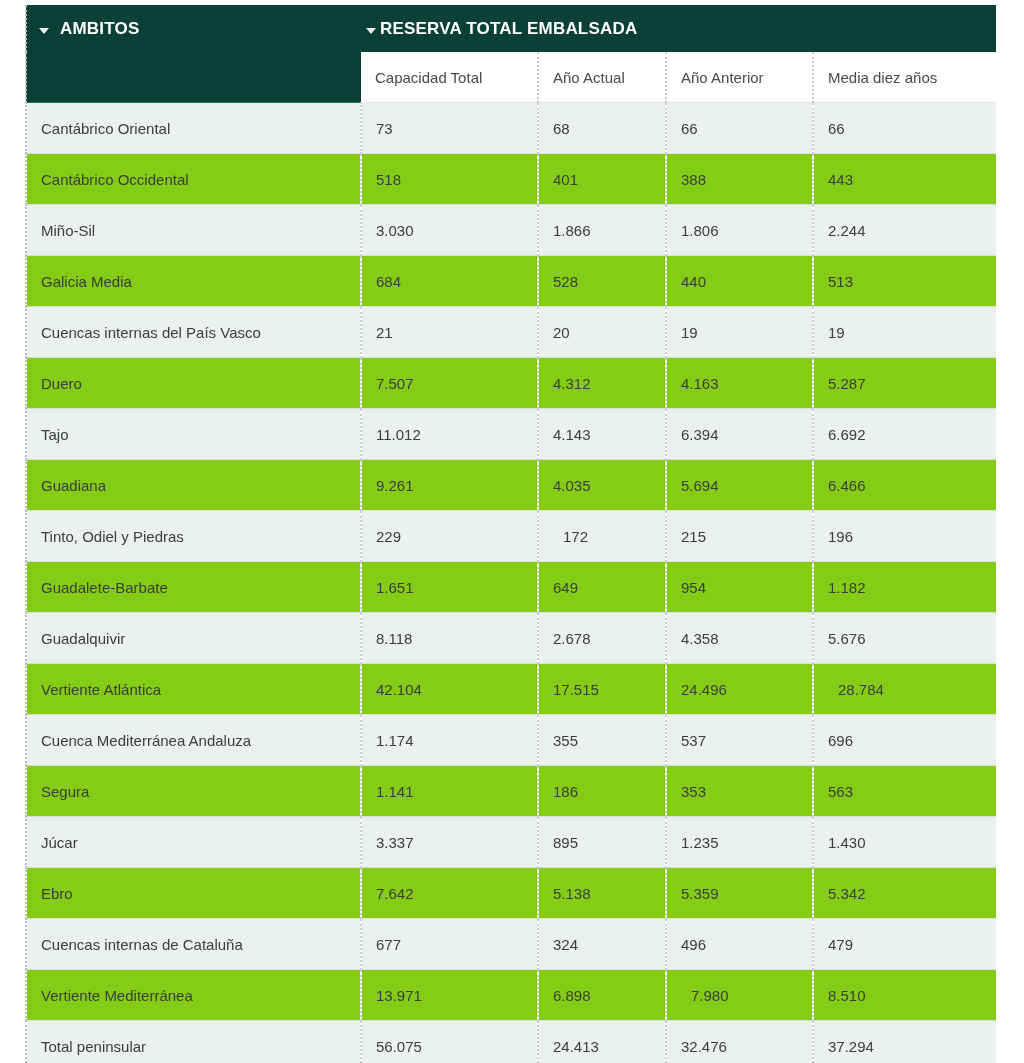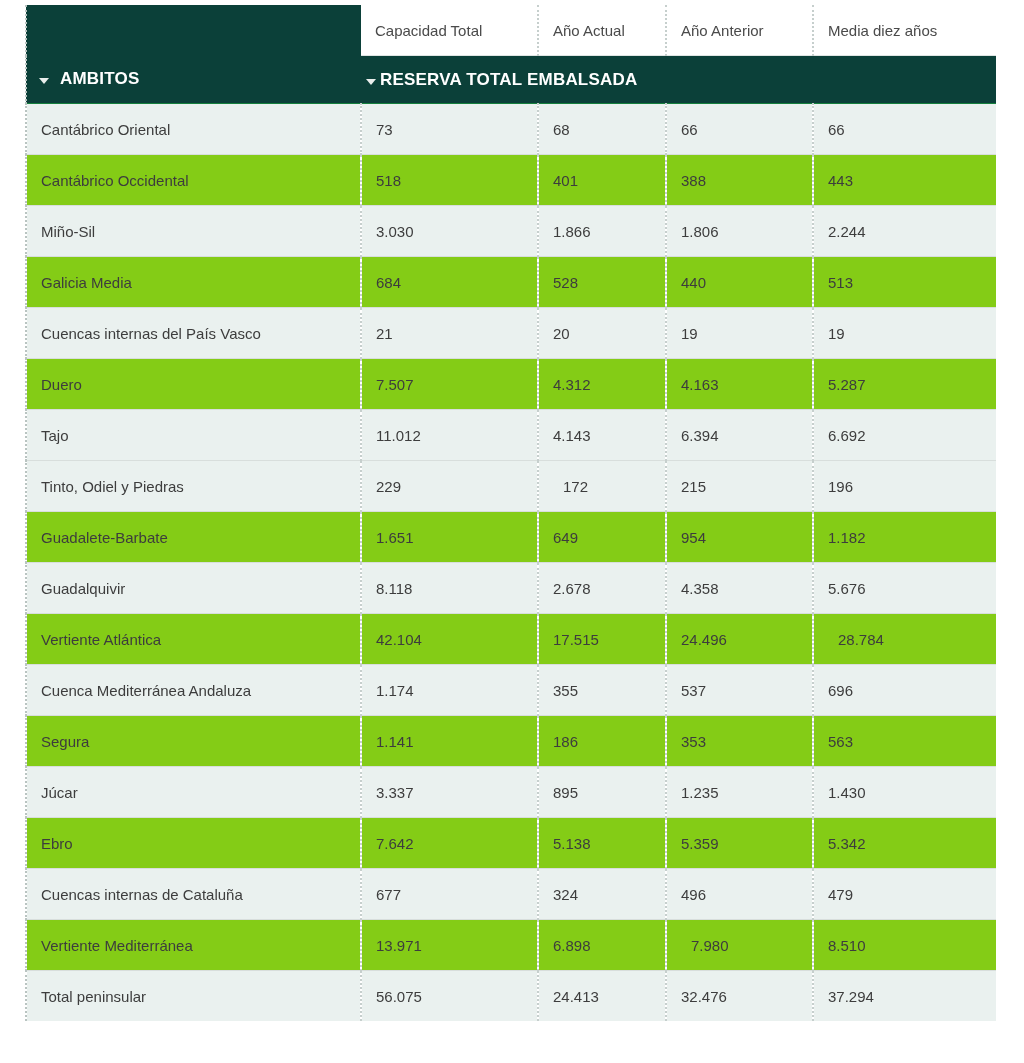--- a/index.html
+++ b/index.html
@@ -131,41 +131,41 @@
   <div class="table-wrap">
     <table class="reserva">
       <colgroup>
         <col class="c-ambito">
           <col class="c-cap">
           <col class="c-act">
           <col class="c-ant">
           <col class="c-med">
       </colgroup>
       <thead>
-        <tr>
-          <th class="subhead-green"></th>
-          <th class="subhead first">Capacidad Total</th>
-          <th class="subhead">Año Actual</th>
-          <th class="subhead">Año Anterior</th>
-          <th class="subhead">Media diez años</th>
-        </tr>
         <tr>
           <th class="band band-ambitos">
             <div class="band-inner">
               <span class="caret"></span>
               <span class="band-label">AMBITOS</span>
             </div>
           </th>
           <th class="band band-reserva" colspan="4">
             <div class="band-inner">
               <span class="caret"></span>
               <span class="band-label">RESERVA TOTAL EMBALSADA</span>
             </div>
           </th>
         </tr>
+        <tr>
+          <th class="subhead-green"></th>
+          <th class="subhead first">Capacidad Total</th>
+          <th class="subhead">Año Actual</th>
+          <th class="subhead">Año Anterior</th>
+          <th class="subhead">Media diez años</th>
+        </tr>
       </thead>
       <tbody id="tbody">
           <tr class="odd">
             <td class="ambito">Cantábrico Oriental</td>
             <td class="num">73</td>
             <td class="num">68</td>
             <td class="num">66</td>
             <td class="num">66</td>
           </tr>
           <tr class="even">
@@ -203,20 +203,27 @@
             <td class="num">4.163</td>
             <td class="num">5.287</td>
           </tr>
           <tr class="odd">
             <td class="ambito">Tajo</td>
             <td class="num">11.012</td>
             <td class="num">4.143</td>
             <td class="num">6.394</td>
             <td class="num">6.692</td>
           </tr>
+          <tr class="even">
+            <td class="ambito">Guadiana</td>
+            <td class="num">9.261</td>
+            <td class="num">4.035</td>
+            <td class="num">5.694</td>
+            <td class="num">6.466</td>
+          </tr>
           <tr class="odd">
             <td class="ambito">Tinto, Odiel y Piedras</td>
             <td class="num">229</td>
             <td class="num indent">172</td>
             <td class="num">215</td>
             <td class="num">196</td>
           </tr>
           <tr class="even">
             <td class="ambito">Guadalete-Barbate</td>
             <td class="num">1.651</td>

